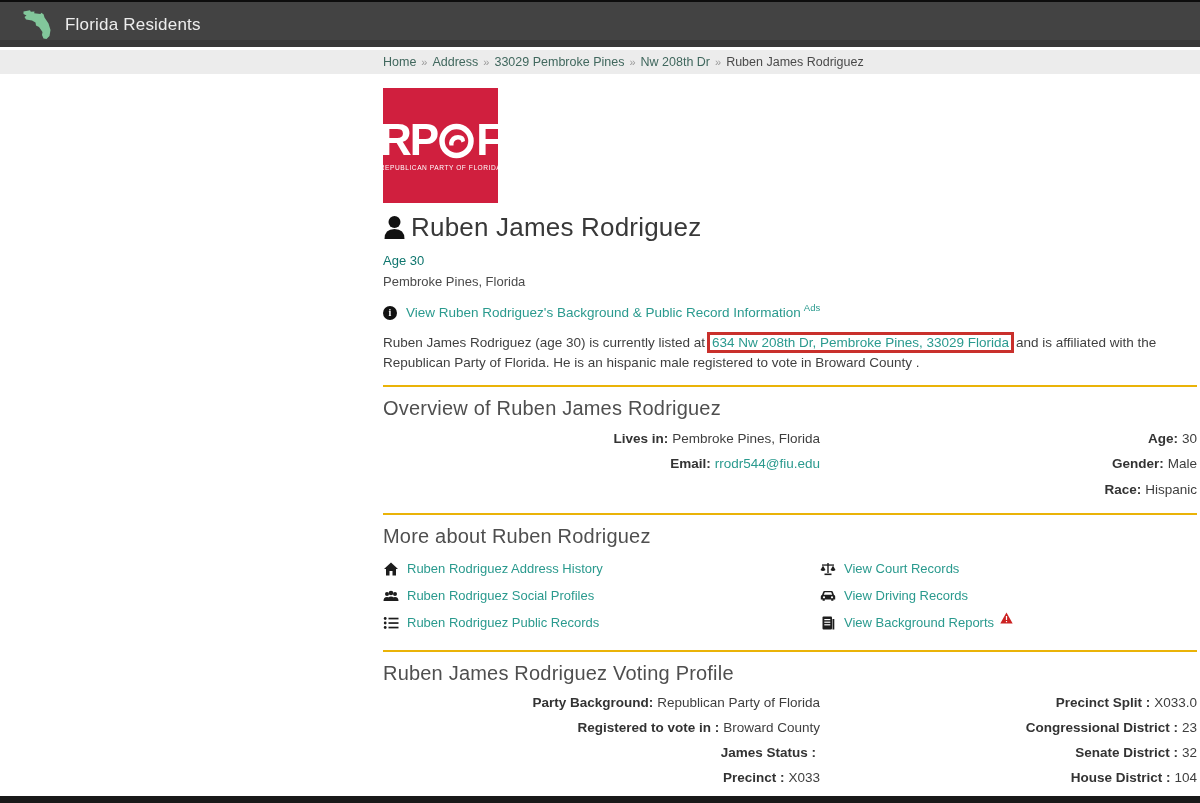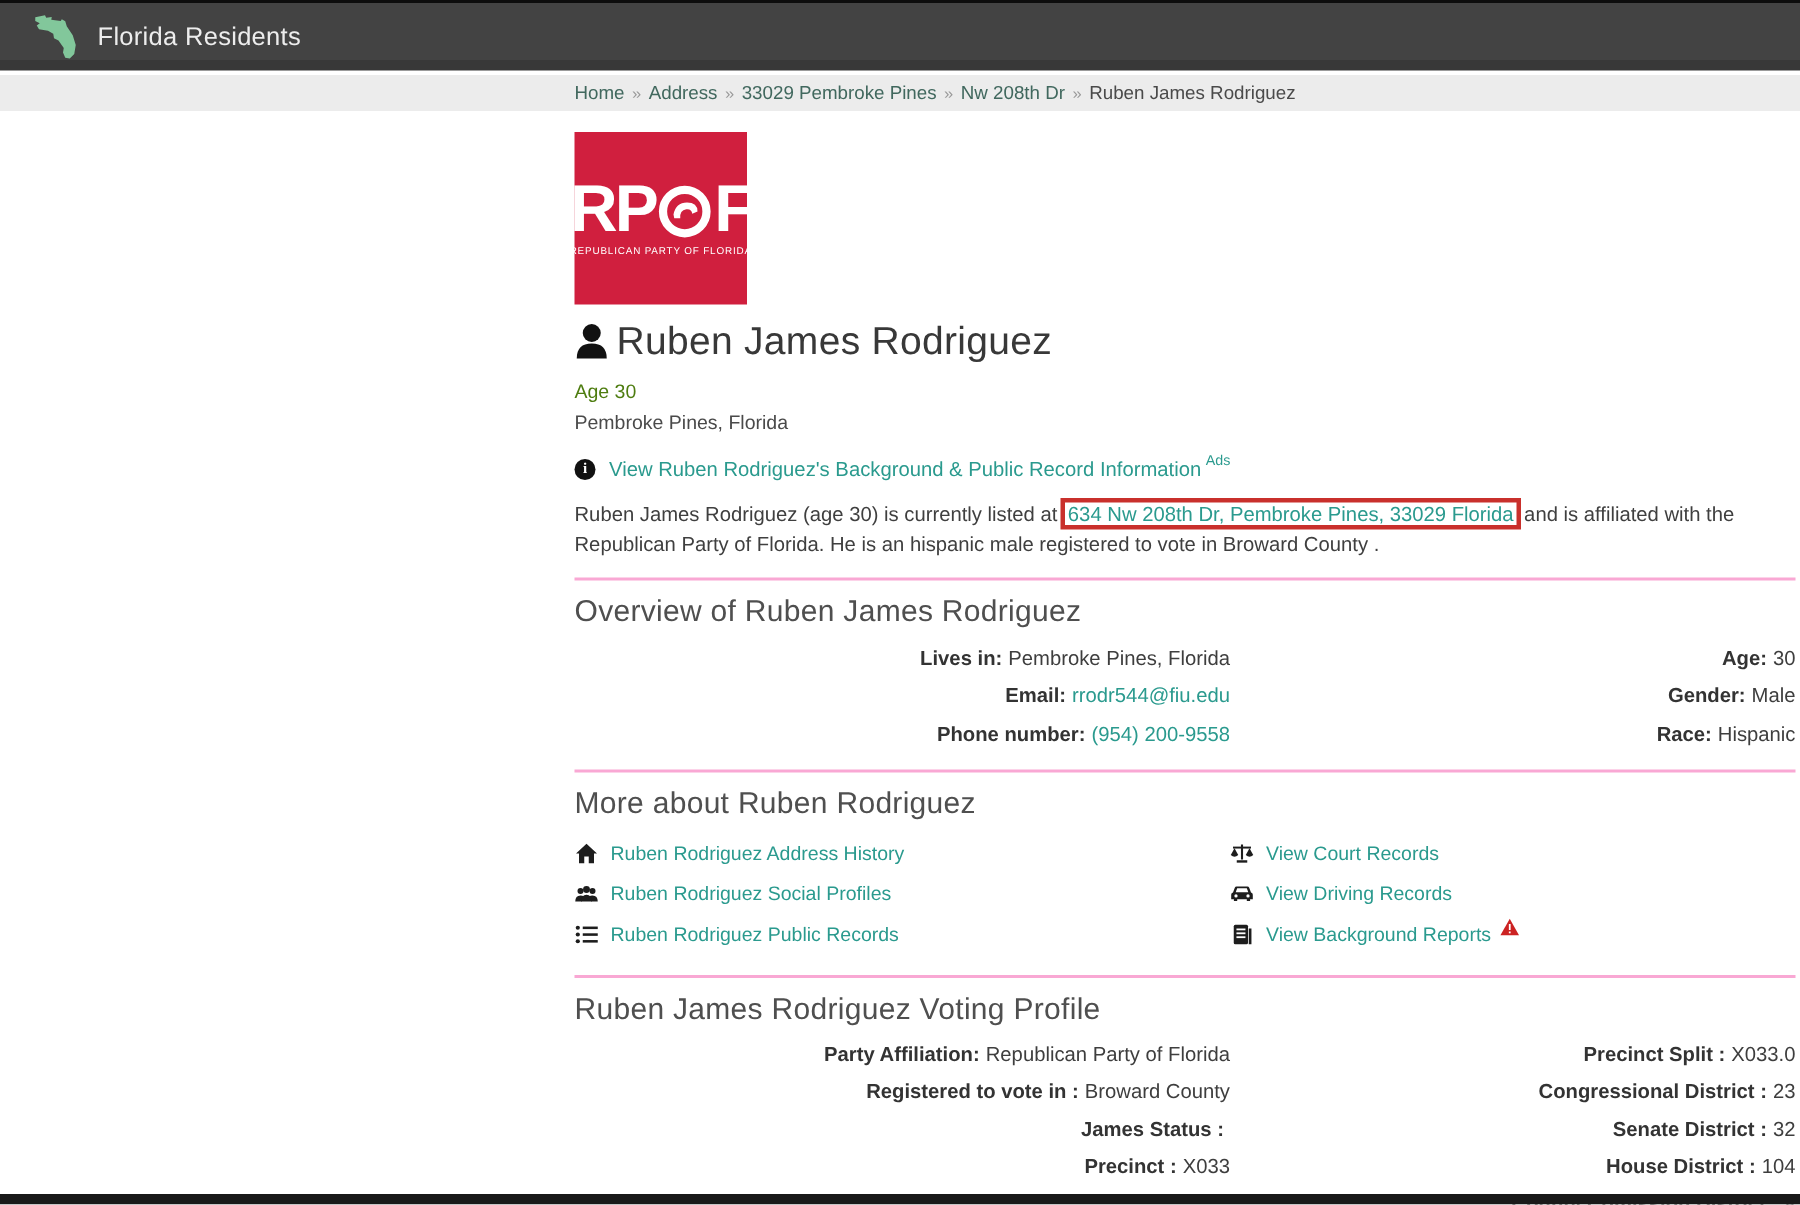--- a/index.html
+++ b/index.html
@@ -35,41 +35,41 @@
   }
   .logo-acronym { display:flex; align-items:center; color:#fff; font-weight:bold;
     font-size:44px; letter-spacing:-2px; line-height:40px; }
   .logo-o { width:37px; height:37px; margin:0 1px; }
   .logo-sub { color:#fff; font-size:6.6px; letter-spacing:0.55px; margin-top:4px; white-space:nowrap; }
 
   
   .name-row { display:flex; align-items:center; margin-top:9px; }
   .person-icon { width:23px; height:25px; flex:0 0 auto; }
   .page-title { font-size:26px; font-weight:400; color:#383838; margin:0 0 0 5px; letter-spacing:0.2px; }
-  .age-line { font-size:13px; color:#4d7c0f; margin-top:10px; }
+  .age-line { font-size:13px; color:#0f766e; margin-top:10px; }
   .loc-line { font-size:13px; color:#4a4a4a; margin-top:6px; }
 
   .bg-link-row { display:flex; align-items:center; margin-top:16px; }
   .info-icon {
     width:14px; height:14px; border-radius:50%; background:#111; color:#fff;
     font-size:10px; font-weight:bold; text-align:center; line-height:14px;
     font-family:"Liberation Serif", serif; flex:0 0 auto;
   }
   .bg-link { color:#2a9a8e; font-size:13.5px; margin-left:9px; text-decoration:none; cursor:pointer; }
   .ads-sup { color:#2a9a8e; font-size:9.5px; margin-left:3px; position:relative; top:-5px;text-align:right; }
 
   
   .summary { margin-top:13px; font-size:13.5px; color:#3f3f3f; line-height:19.5px; width:806px; }
   .address-link {
     color:#2a9a8e; text-decoration:none; cursor:pointer;
     border:3px solid #c9302c; padding:0 2px; margin:0 2px;
   }
 
   
-  .section { border-top:2px solid #f9a8d4; margin-top:13px; }
+  .section { border-top:2px solid #eab308; margin-top:13px; }
   .section-title { font-size:20px; font-weight:400; color:#4f4f4f; margin:10px 0 0 0; letter-spacing:0.2px; }
   .cols { display:flex;text-align:right; }
   .col-left { width:437px; flex:0 0 437px; }
   .col-right { flex:1; }
 
   .kv-row { font-size:13.5px; margin-top:11.5px; line-height:14px; white-space:nowrap; }
   .kv-label { font-weight:bold; color:#333; margin-right:4px; }
   .kv-value { color:#3e3e3e; }
   .kv-value.teal { color:#2a9a8e; cursor:pointer; }
 
@@ -134,23 +134,20 @@
   <div class="section">
     <h2 class="section-title">Overview of Ruben James Rodriguez</h2>
     <div class="cols">
       <div class="col-left">
         <div class="kv-row">
           <span class="kv-label">Lives in:</span><span class="kv-value">Pembroke Pines, Florida</span>
         </div>
         <div class="kv-row">
           <span class="kv-label">Email:</span><a class="kv-value teal">rrodr544@fiu.edu</a>
         </div>
-        <div class="kv-row">
-          <span class="kv-label">Phone number:</span><a class="kv-value teal">(954) 200-9558</a>
-        </div>
       </div>
       <div class="col-right">
         <div class="kv-row">
           <span class="kv-label">Age:</span><span class="kv-value">30</span>
         </div>
         <div class="kv-row">
           <span class="kv-label">Gender:</span><span class="kv-value">Male</span>
         </div>
         <div class="kv-row">
           <span class="kv-label">Race:</span><span class="kv-value">Hispanic</span>
@@ -228,21 +225,21 @@
         </div>
       </div>
     </div>
   </div>
 
   <div class="section" style="margin-top:19px;">
     <h2 class="section-title">Ruben James Rodriguez Voting Profile</h2>
     <div class="cols votecols" style="margin-top:0;">
       <div class="col-left">
         <div class="kv-row">
-          <span class="kv-label">Party Affiliation:</span><span class="kv-value">Republican Party of Florida</span>
+          <span class="kv-label">Party Background:</span><span class="kv-value">Republican Party of Florida</span>
         </div>
         <div class="kv-row">
           <span class="kv-label">Registered to vote in :</span><span class="kv-value">Broward County</span>
         </div>
         <div class="kv-row">
           <span class="kv-label">James Status :</span><span class="kv-value"></span>
         </div>
         <div class="kv-row">
           <span class="kv-label">Precinct :</span><span class="kv-value">X033</span>
         </div>

